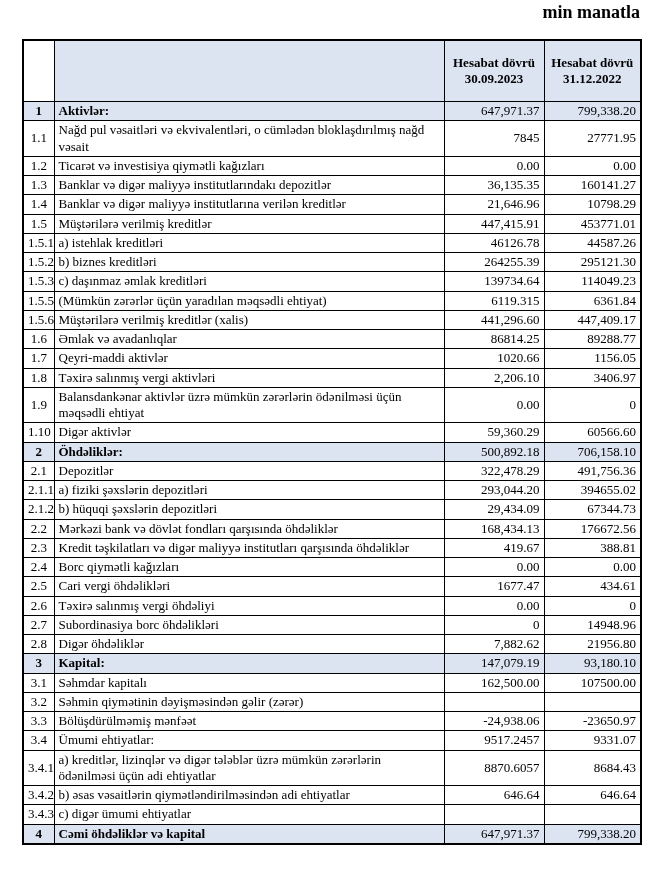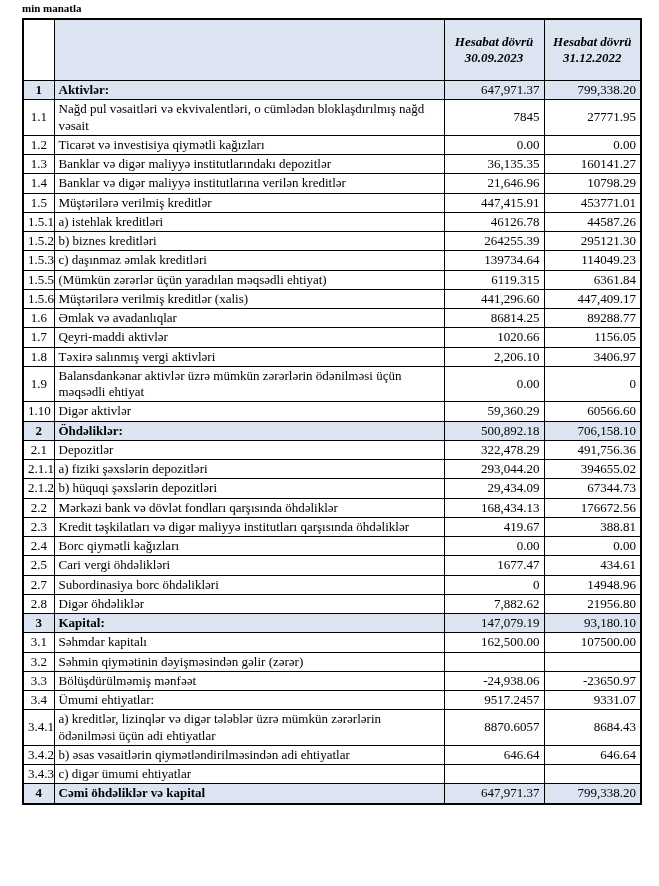--- a/index.html
+++ b/index.html
@@ -13,23 +13,24 @@
     font-family: "Liberation Serif", serif;
     color: #000;
     overflow: hidden;
   }
   .page {
     padding: 2px 0 0 22px;
     width: 618px;
   }
   .unit-label {
     width: 618px;
+    text-align: right;
     font-weight: bold;
-    font-size: 11px;
-    margin-bottom: 4px;
+    font-size: 18px;
+    margin-bottom: 16px;
   }
   table.balance {
     border-collapse: collapse;
     table-layout: fixed;
     width: 618px;
   }
   table.balance td {
     border: 1.5px solid #000;
     font-size: 13px;
     line-height: 1.25;
@@ -39,21 +40,20 @@
   }
   table.balance {
     border: 2px solid #000;
   }
   thead td {
     height: 58px;
     background: #dce4f2;
     font-weight: bold;
     text-align: center;
     font-size: 13.5px;
-    font-style: italic;
   }
   thead td.corner {
     background: #ffffff;
   }
   thead .hdr-line {
     display: block;
   }
   td.num {
     text-align: center;
     padding: 1px 1px;
@@ -242,20 +242,26 @@
           <td class="val">0.00</td>
           <td class="val">0.00</td>
         </tr>
         <tr>
           <td class="num">2.5</td>
           <td class="label">Cari vergi öhdəlikləri</td>
           <td class="val">1677.47</td>
           <td class="val">434.61</td>
         </tr>
         <tr>
+          <td class="num">2.6</td>
+          <td class="label">Təxirə salınmış vergi öhdəliyi</td>
+          <td class="val">0.00</td>
+          <td class="val">0</td>
+        </tr>
+        <tr>
           <td class="num">2.7</td>
           <td class="label">Subordinasiya borc öhdəlikləri</td>
           <td class="val">0</td>
           <td class="val">14948.96</td>
         </tr>
         <tr>
           <td class="num">2.8</td>
           <td class="label">Digər öhdəliklər</td>
           <td class="val">7,882.62</td>
           <td class="val">21956.80</td>

